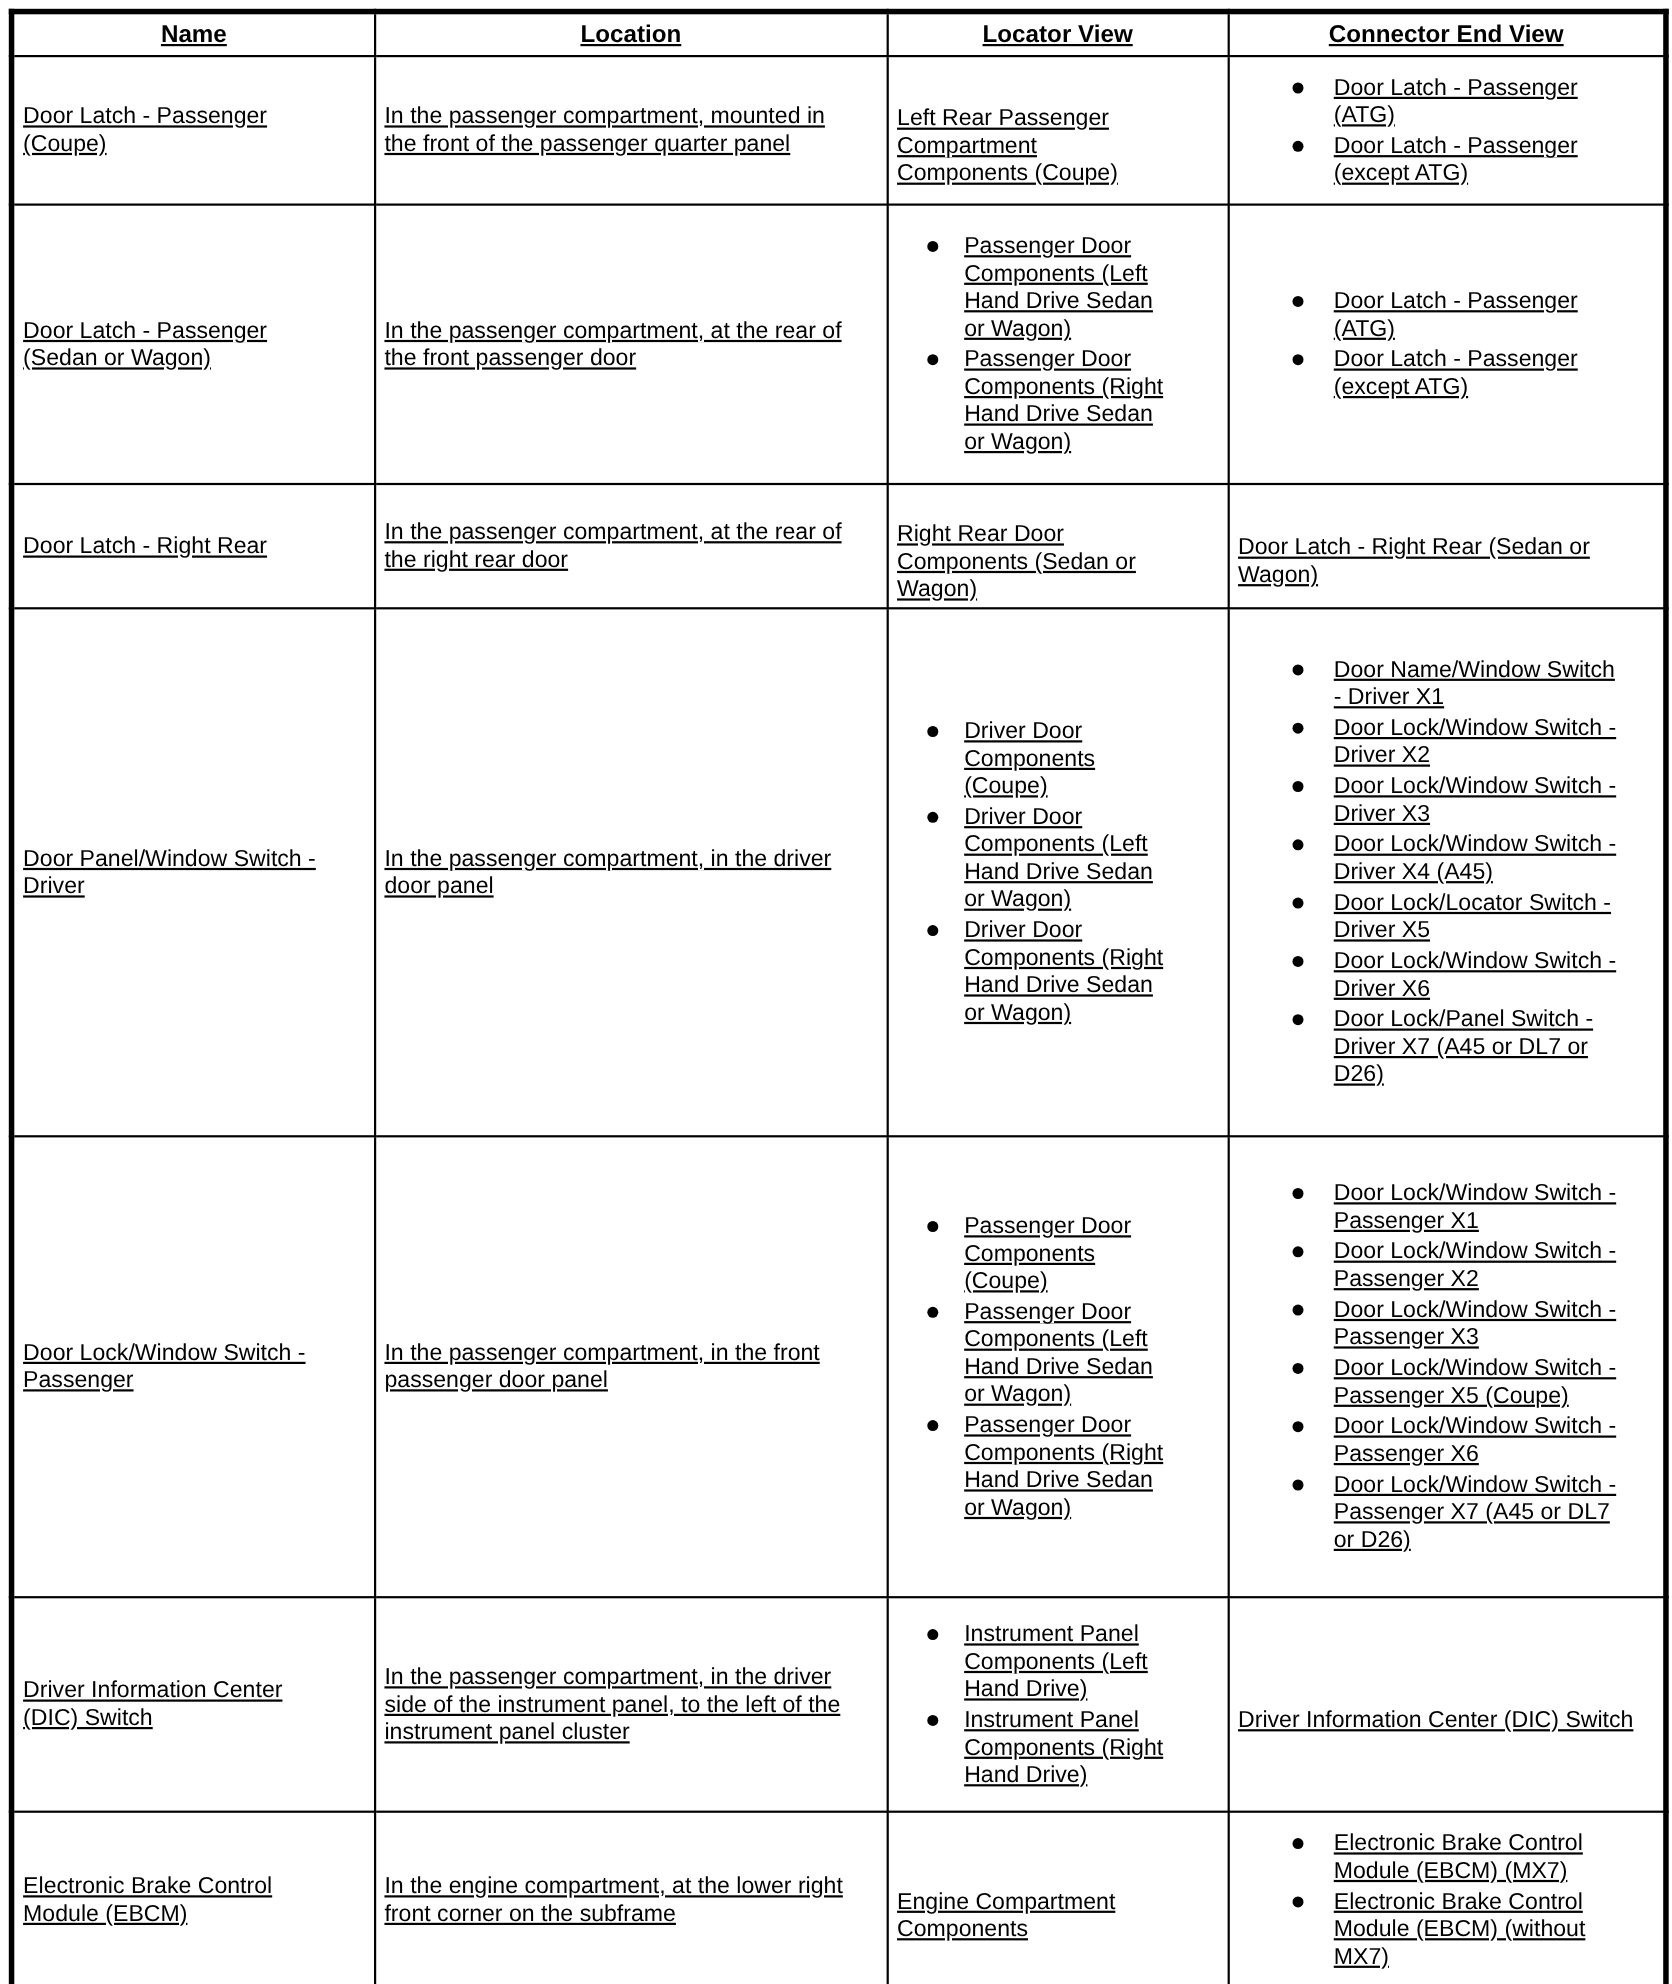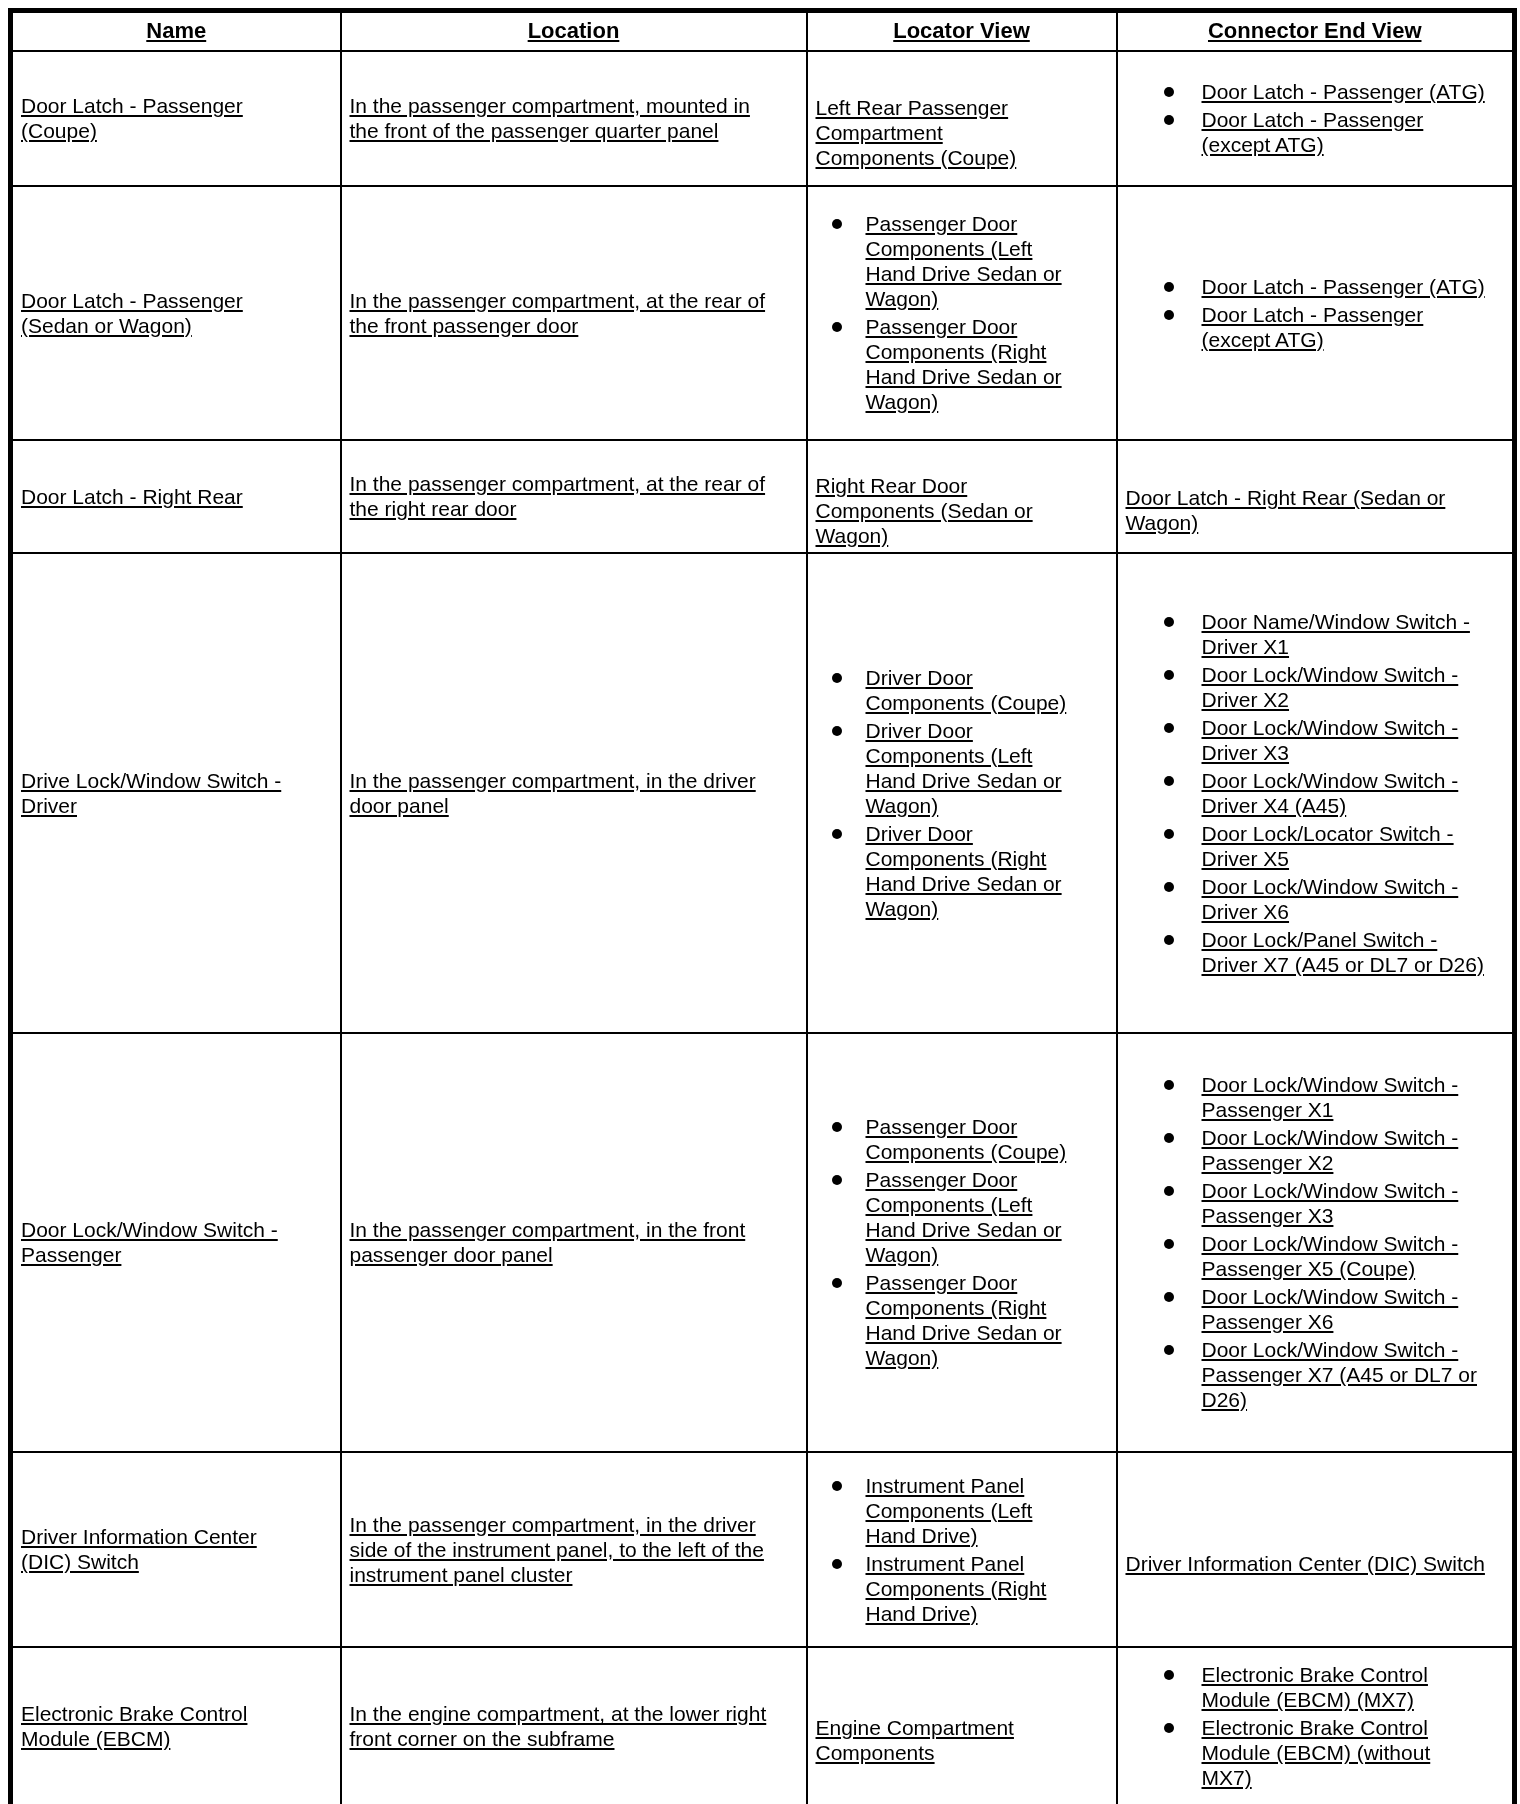--- a/index.html
+++ b/index.html
@@ -58,21 +58,21 @@
 
   td.name-cell     { padding: 4px 42px 4px 8px; }
   td.location-cell { padding: 4px 30px 4px 8px; }
   td.view-cell     { padding: 4px 0 4px 0; }
 
   .plain-text { padding: 0 10px 0 8px; margin-top: 28px; }
   td.locator-cell .plain-text { padding-right: 70px; }
 
   ul.bullet-list {
     list-style: none;
-    margin: 0;
+    margin: 11px;
     padding: 0;
   }
   ul.bullet-list li {
     position: relative;
     margin: 3px 0;
   }
   ul.bullet-list li::before {
     content: "";
     position: absolute;
     width: 10px;
@@ -147,21 +147,21 @@
           <td class="name-cell">Door Latch - Right Rear</td>
           <td class="location-cell">In the passenger compartment, at the rear of the right rear door</td>
           <td class="view-cell locator-cell">
             <div class="plain-text">Right Rear Door Components (Sedan or Wagon)</div>
           </td>
           <td class="view-cell connector-cell">
             <div class="plain-text">Door Latch - Right Rear (Sedan or Wagon)</div>
           </td>
         </tr>
         <tr>
-          <td class="name-cell">Drive Lock/Window Switch - Driver</td>
+          <td class="name-cell">Door Panel/Window Switch - Driver</td>
           <td class="location-cell">In the passenger compartment, in the driver door panel</td>
           <td class="view-cell locator-cell">
             <ul class="bullet-list">
               <li>Driver Door Components (Coupe)</li>
               <li>Driver Door Components (Left Hand Drive Sedan or Wagon)</li>
               <li>Driver Door Components (Right Hand Drive Sedan or Wagon)</li>
             </ul>
           </td>
           <td class="view-cell connector-cell">
             <ul class="bullet-list">

